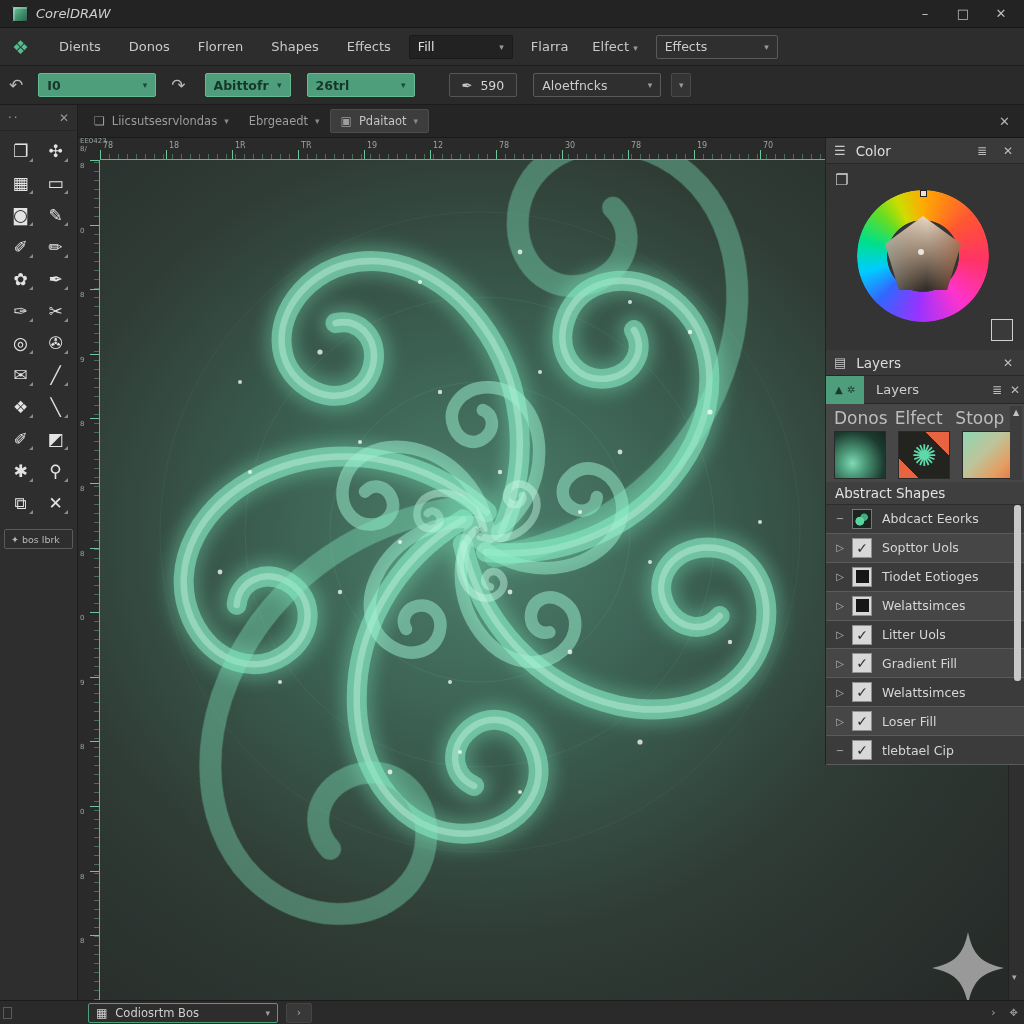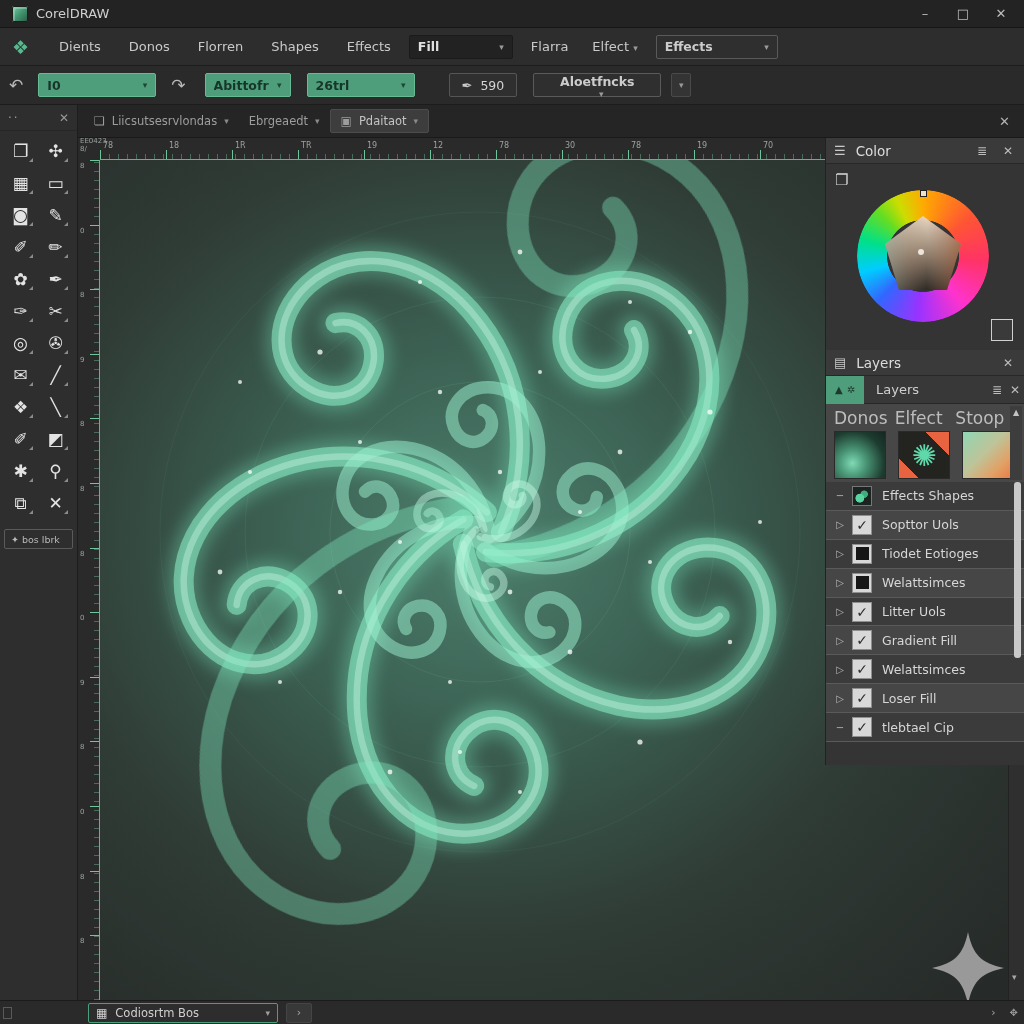--- a/index.html
+++ b/index.html
@@ -1,34 +1,34 @@
 <!DOCTYPE html>
 <html><head>
 <meta charset="utf-8">
 <style>
   * { margin:0; padding:0; box-sizing:border-box; }
   html,body { background:#1b1b1b; }
   body { font-family:"DejaVu Sans","Liberation Sans",sans-serif; color:#d0d0d0; }
   #app { position:relative; width:1024px; height:1024px; background:#2b2b2b; overflow:hidden; }
 
   
-  .titlebar { position:absolute; left:0; top:0; width:1024px; height:28px; background:#232323; border-bottom:1px solid #161616; display:flex; align-items:center; padding:0 6px; z-index:9; }
+  .titlebar { position:absolute; left:0; top:0; width:1024px; height:28px; background:#232323; border-bottom:1px solid #161616; display:flex; align-items:center; padding:0 6px; z-index:9;font-style:italic; }
   .app-icon { width:16px; height:16px; margin:0 8px 0 6px; border-radius:2px;
     background:linear-gradient(135deg,#6fd3a7 0%,#3f8f6c 55%,#2a5c46 100%);
     box-shadow:inset 0 0 0 1px #1c1c1c, inset 3px 3px 0 rgba(255,255,255,.25); }
   .title-text { font-size:13px; color:#cfcfcf; }
   .win-controls { margin-left:auto; display:flex; gap:4px; }
   .win-btn { width:34px; height:24px; display:flex; align-items:center; justify-content:center; color:#bdbdbd; font-size:13px; cursor:default; }
 
   
   .menubar { position:absolute; left:0; top:28px; width:1024px; height:38px; background:#2d2d2d; border-bottom:1px solid #1d1d1d; display:flex; align-items:center; z-index:9; }
   .brand-icon { font-size:19px; color:#57b98e; margin:0 18px 0 12px; }
   .menu-items { display:flex; align-items:center; gap:4px; }
   .menu-item { padding:5px 12px; font-size:13px; color:#c9c9c9; }
-  .combo { display:flex; align-items:center; justify-content:space-between; font-size:12.5px; border-radius:2px; padding:0 8px; height:24px;font-weight:bold; }
+  .combo { display:flex; align-items:center; justify-content:space-between; font-size:12.5px; border-radius:2px; padding:0 8px; height:24px; }
   .combo .chev { font-size:9px; color:#9a9a9a; margin-left:8px; }
   .combo-dark { background:#222222; border:1px solid #1a1a1a; color:#e0e0e0; width:104px; margin:0 6px; }
   .combo-outline { background:#2f2f2f; border:1px solid #5a5a5a; color:#cccccc; width:122px; margin:0 6px; }
   .combo-green { background:#4f9e7b; border:1px solid #66bb92; color:#17362a; font-weight:bold; }
   .combo-green .chev { color:#1d4634; }
 
   
   .toolbar { position:absolute; left:0; top:66px; width:1024px; height:39px; background:#2a2a2a; border-bottom:1px solid #1c1c1c; display:flex; align-items:center; z-index:9; }
   .tb-icon { font-size:17px; color:#b9b9b9; padding:0 9px; }
   .toolbar .combo-green.w118 { width:118px; margin:0 6px; }
@@ -181,21 +181,21 @@
       <span class="chev">▾</span>
     </span>
     <span class="combo combo-green w108">
       <span>26trl</span>
       <span class="chev">▾</span>
     </span>
     <span class="stroke-btn">
       <span class="pen">✒</span>
       <span>590</span>
     </span>
-    <span class="combo combo-outline" style="width:128px;flex-direction:column;">
+    <span class="combo combo-outline" style="width:128px;">
       <span>Aloetfncks</span>
       <span class="chev">▾</span>
     </span>
     <span class="mini-drop">▾</span>
   </div>
 
   <div class="tabbar">
     <span class="doc-tab">
       <span class="t-icon">❏</span>
       <span>Liicsutsesrvlondas</span>
@@ -495,30 +495,31 @@
         <span class="pthumb t2">
             <span>✺</span>
           </span>
         <span class="pthumb t3"></span>
       </div>
       <span class="presets-scroll">
         <span class="up">▲</span>
       </span>
     </div>
 
+    <div class="group-title">Abstract Shapes</div>
 
     <div class="layer-list">
       <div style="display:block;">
 
       <div class="layer-row v-thumb">
           <span class="expander">−</span>
           <span class="cb">
               <span class="tick"></span>
             </span>
-          <span class="row-label">Effects Shapes</span>
+          <span class="row-label">Abdcact Eeorks</span>
         </div>
           <div class="layer-row v-checked">
           <span class="expander">▷</span>
           <span class="cb">
               <span class="tick">✓</span>
             </span>
           <span class="row-label">Sopttor Uols</span>
         </div>
           <div class="layer-row v-filled">
           <span class="expander">▷</span>

